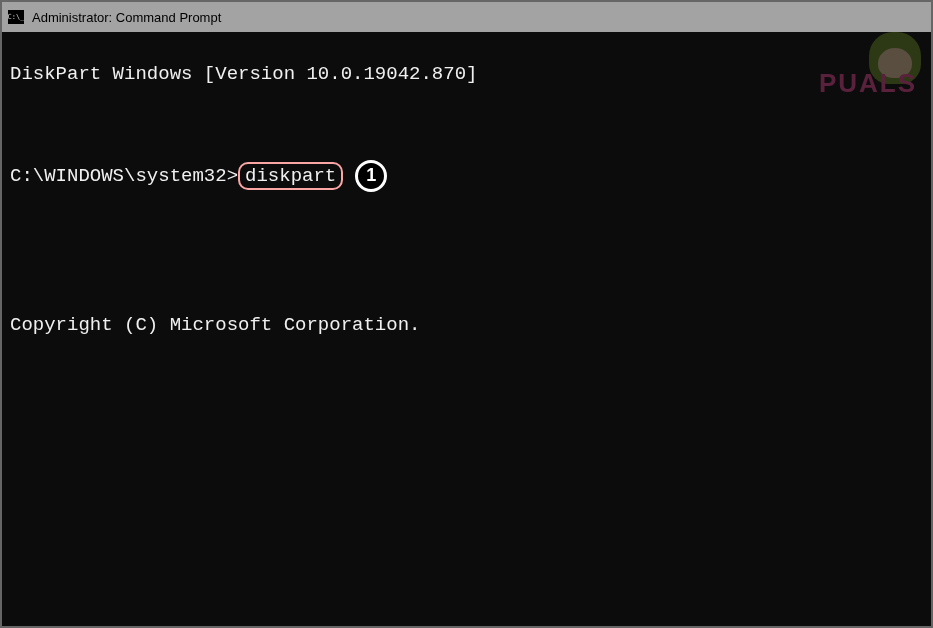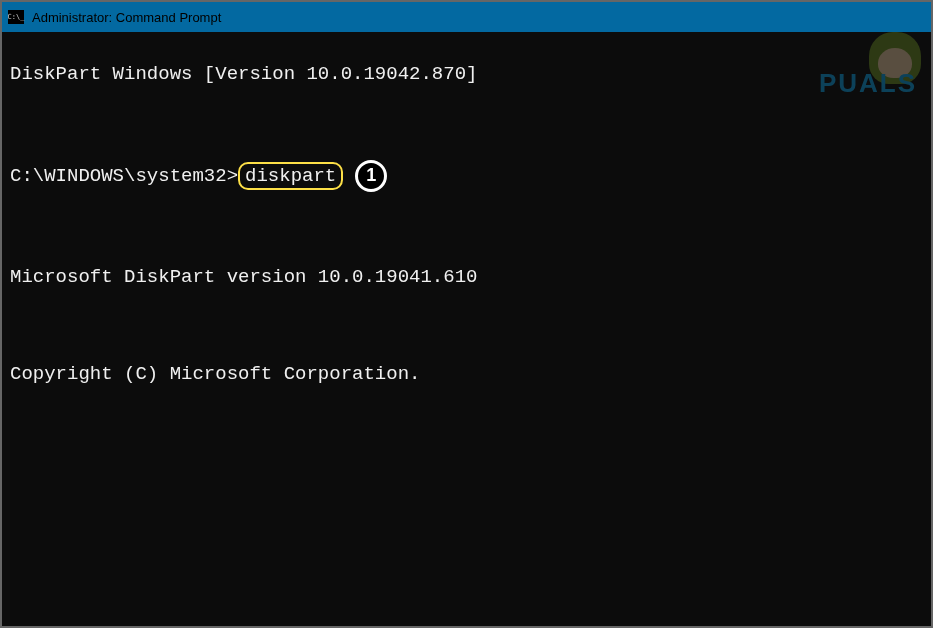--- a/index.html
+++ b/index.html
@@ -9,21 +9,21 @@
       background: #0c0c0c;
       font-family: Consolas, 'Courier New', monospace;
       font-size: 19px;
       color: #f0f0f0;
       overflow: hidden;
       border: 2px solid #666;
       position: relative;
     }
     .title-bar {
       height: 30px;
-      background: #0369a1;
+      background: #a3a3a3;
       display: flex;
       align-items: center;
       padding: 8px 6px;
       gap: 8px;
     }
     .title-icon {
       width: 16px;
       height: 14px;
       background: #000;
       position: relative;
@@ -43,21 +43,21 @@
       font-size: 13px;
     }
     .terminal {
       padding: 6px 8px;
       line-height: 1.28;
       white-space: pre;
       position: relative;
     }
     .line { display: block; min-height: 24px; }
     .highlight-box {
-      border: 2px solid #fde047;
+      border: 2px solid #fca5a5;
       border-radius: 10px;
       padding: 0 5px;
       display: inline-block;
     }
     .step-badge {
       display: inline-flex;
       width: 32px;
       height: 32px;
       background: #000;
       border: 3px solid #fff;
@@ -91,21 +91,21 @@
       transform: translateX(-50%);
       width: 34px;
       height: 30px;
       background: #e8c9a0;
       border-radius: 50% 50% 45% 45%;
     }
     .watermark-text {
       font-family: Arial, sans-serif;
       font-size: 26px;
       font-weight: bold;
-      color: #0ea5e9;
+      color: #ec4899;
       letter-spacing: 2px;
       position: absolute;
       top: 36px;
       right: 4px;
     }
     .blur {
       filter: blur(5px);
       display: inline-block;
       background: rgba(180,180,180,0.25);
       color: transparent;
@@ -124,21 +124,20 @@
       <div class="watermark-face"></div>
     </div>
   <div class="watermark-text">PUALS</div>
 </div>
 
 <div class="terminal">
 <span class="line">DiskPart Windows [Version 10.0.19042.870]</span>
 <span class="line"> </span>
 <span class="line"><span>C:\WINDOWS\system32&gt;</span><span class="highlight-box"><span>diskpart</span></span><span class="step-badge">1</span></span>
 <span class="line"> </span>
-<span class="line">Microsoft DiskPart version 10.0.19041.610</span>
 <span class="line"> </span>
 <span class="line">Copyright (C) Microsoft Corporation.</span>
 <span class="line"> </span>
 <span class="line"> </span>
 
 
 
 
 
 

